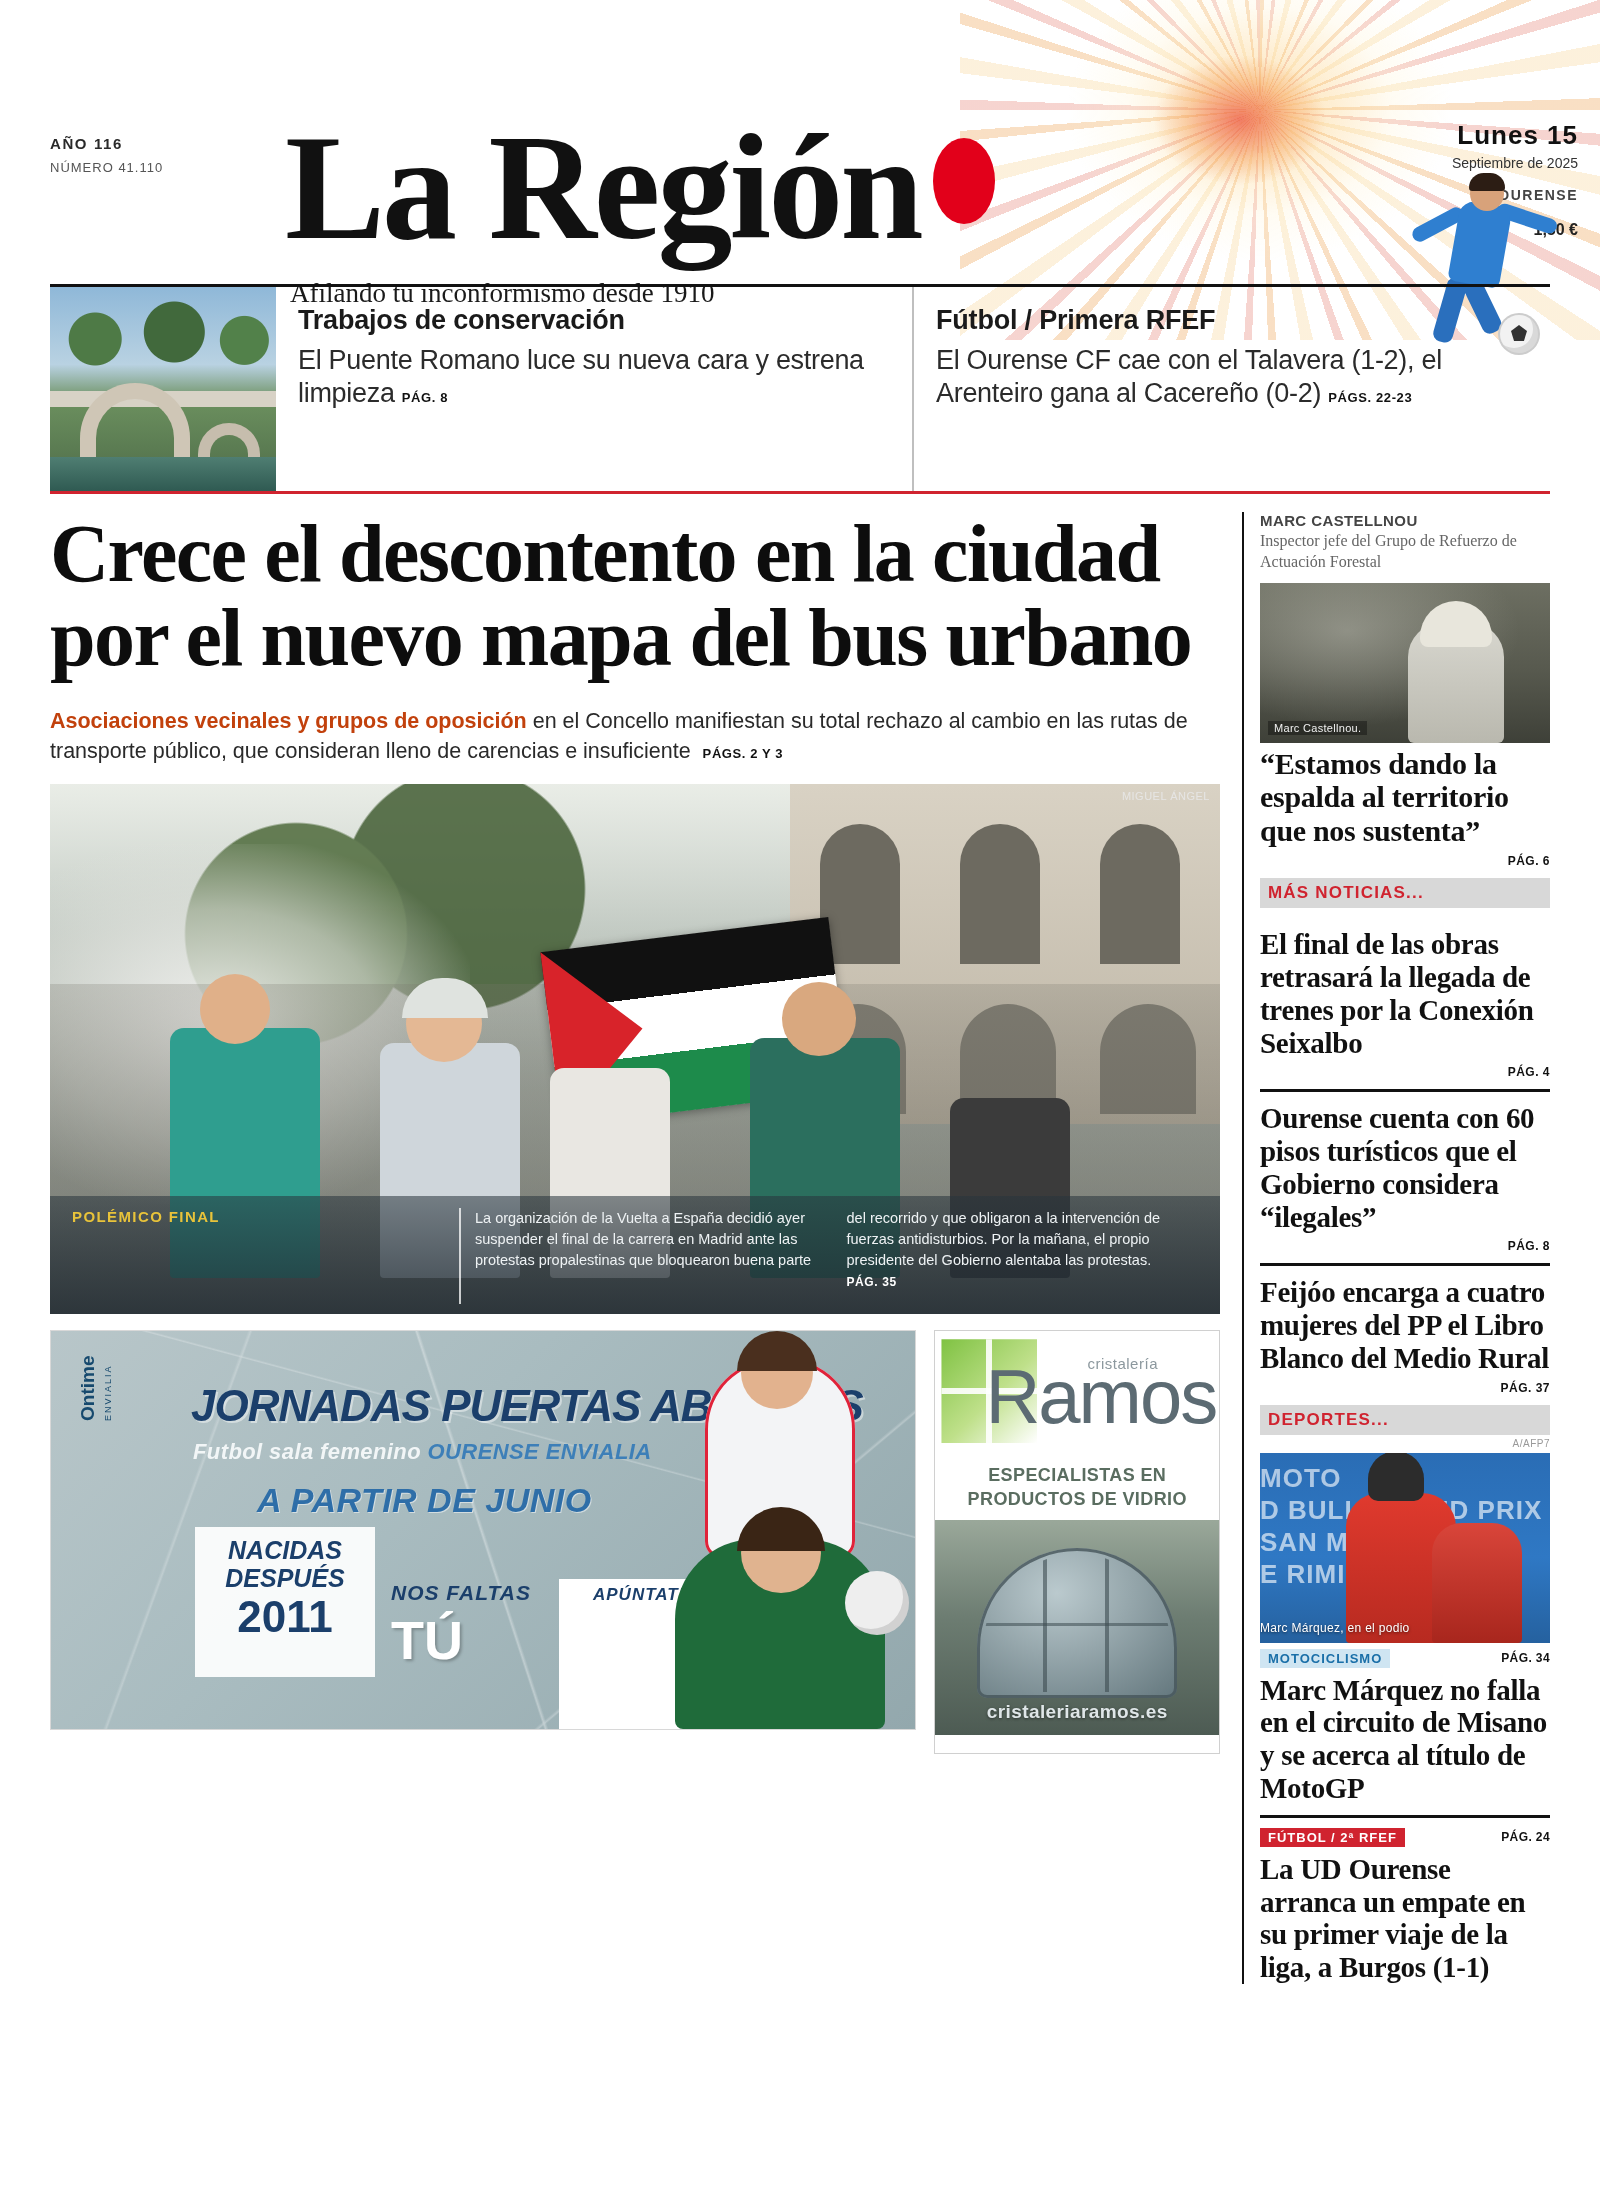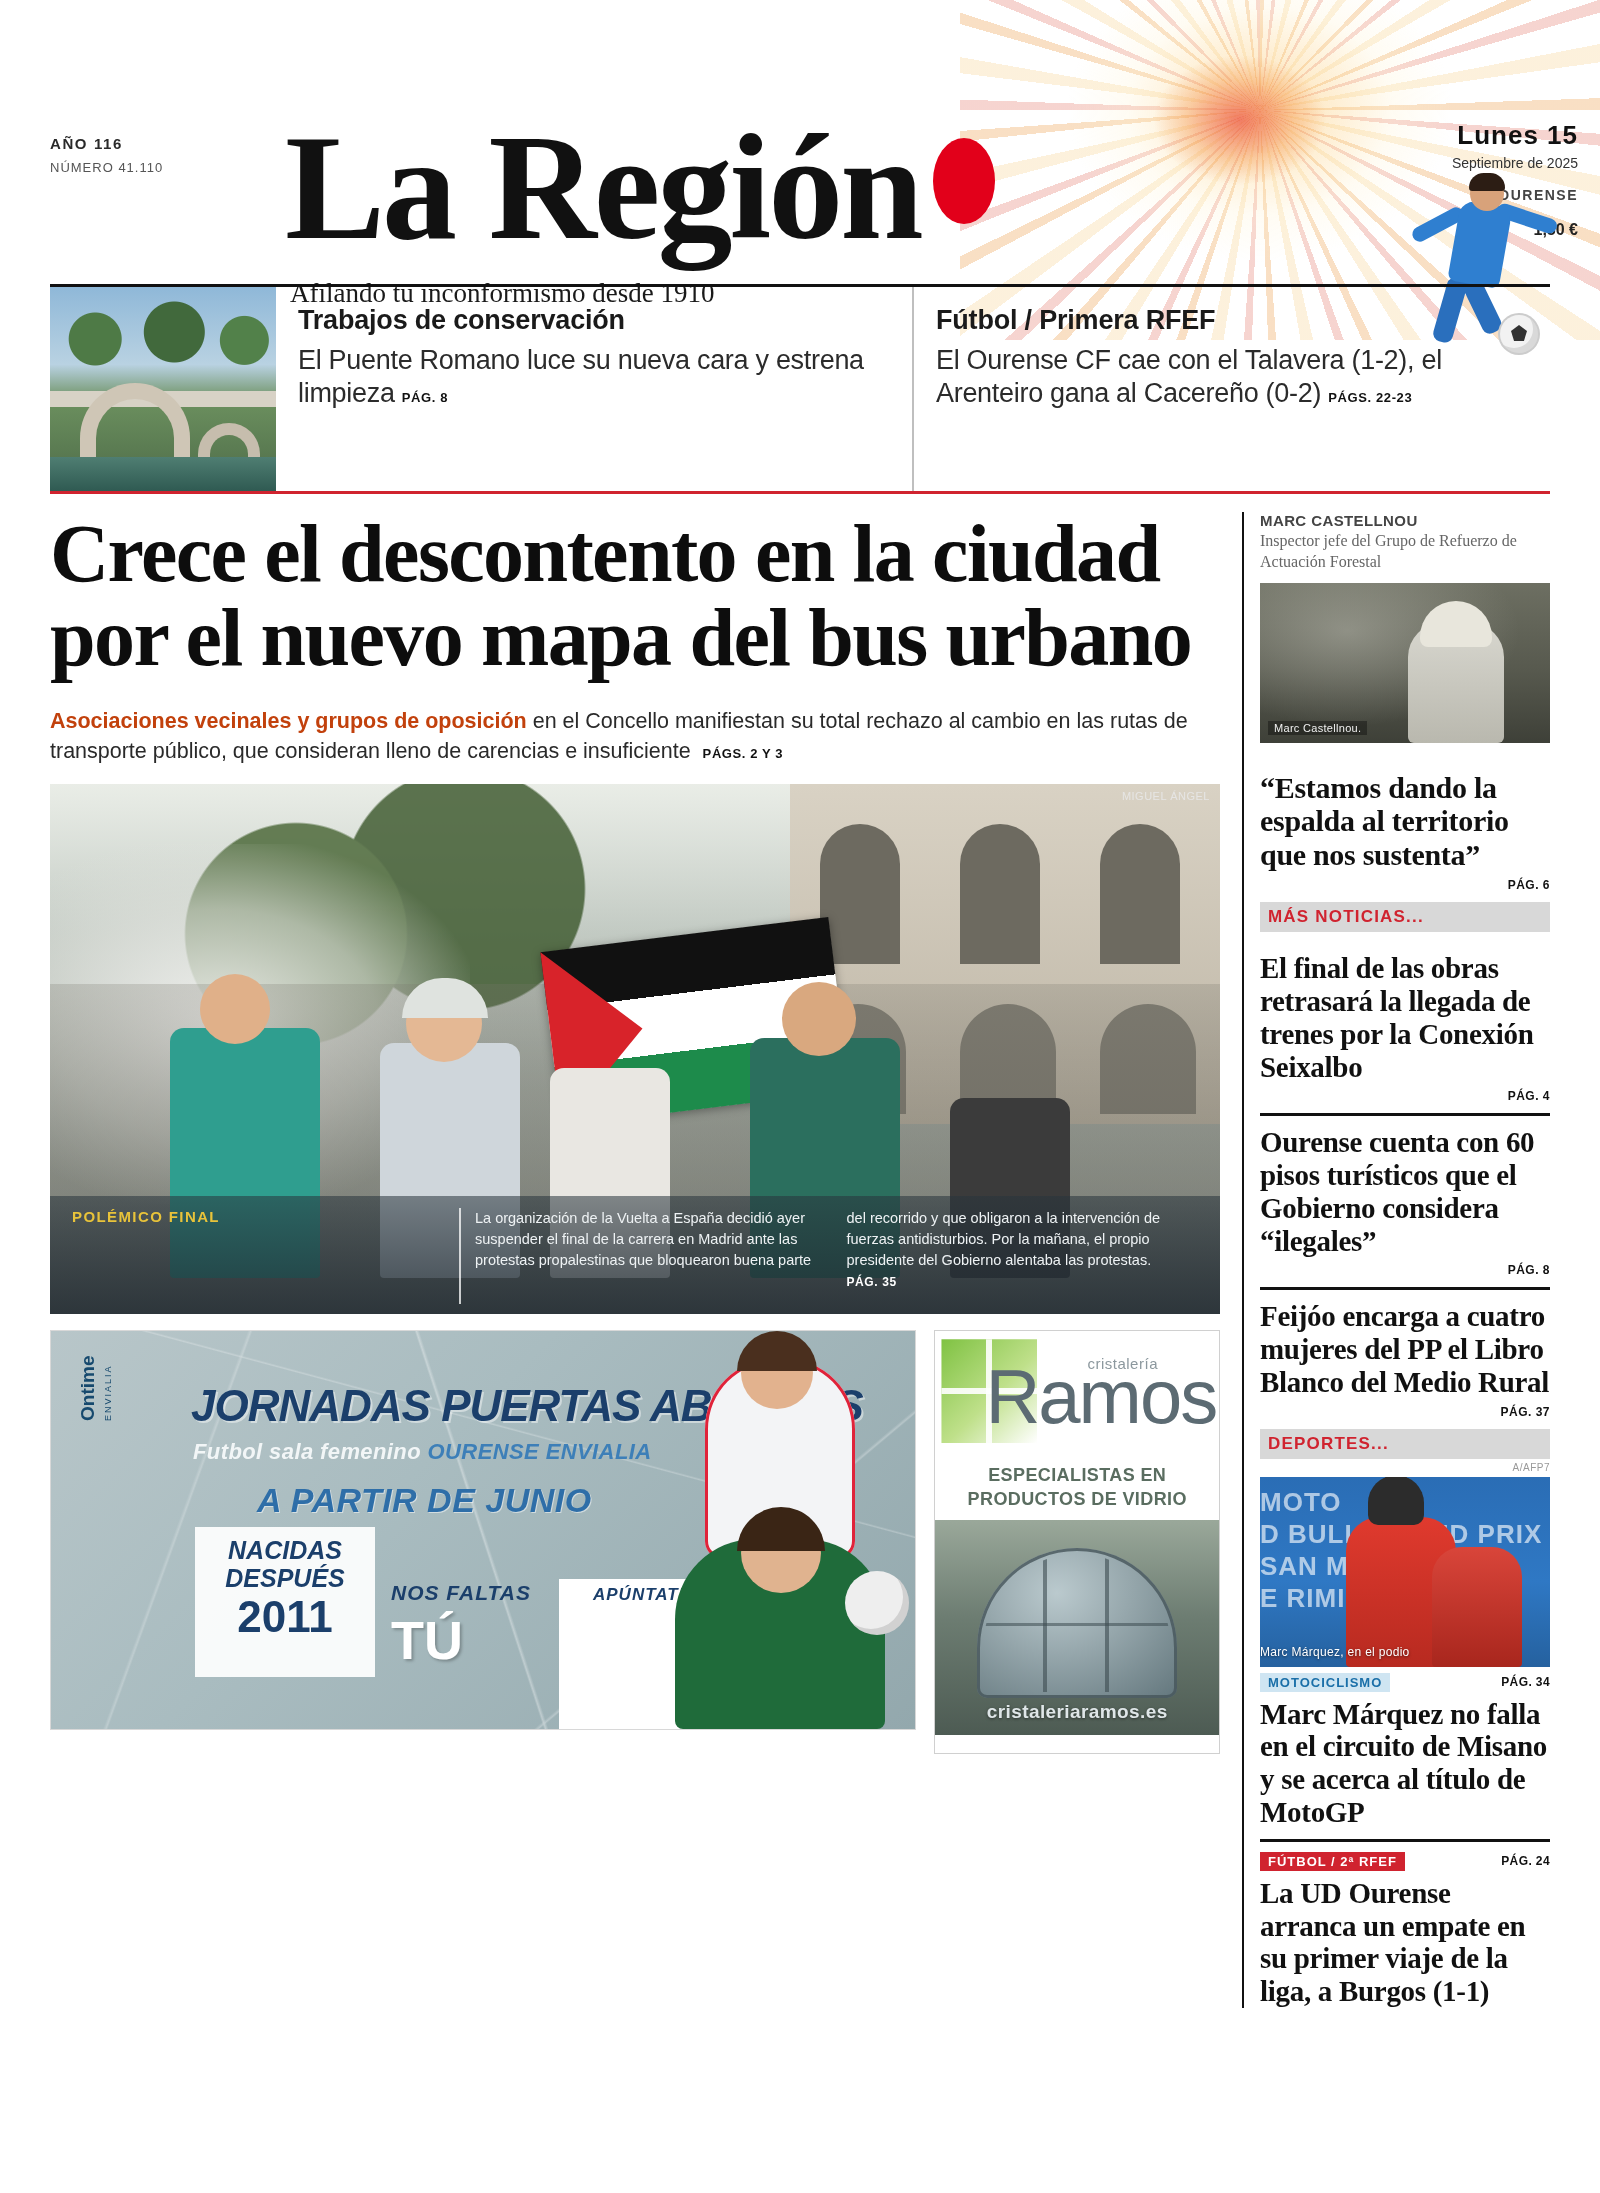--- a/index.html
+++ b/index.html
@@ -276,21 +276,21 @@
     background: linear-gradient(180deg,#6d6f62 0%, #57594e 55%, #3e4038 100%); }
   .rc-photo .smoke { position:absolute; inset:0;
     background: radial-gradient(ellipse at 30% 30%, rgba(200,200,190,.45), transparent 60%); }
   .rc-photo .fireman { position:absolute; right: 46px; bottom: 0; width: 96px; height: 120px;
     background: linear-gradient(180deg,#d8d7cf 0%, #b9b8ae 100%); border-radius: 34px 34px 6px 6px; }
   .rc-photo .helmet { position:absolute; right: 58px; bottom: 96px; width: 72px; height: 46px;
     background:#e8e6dc; border-radius: 36px 36px 8px 8px; }
   .rc-photo .cap { position:absolute; left: 8px; bottom: 8px; font-size: 11px; color:#f0f0f0;
     background: rgba(0,0,0,.35); padding: 1px 6px; letter-spacing:.3px; }
   .rc-quote { font-family:"Liberation Serif", serif; font-weight: 700; font-size: 30px;
-    line-height: 1.13; color:#111; margin-top: 28px; letter-spacing:-.3px; }
+    line-height: 1.13; color:#111; margin-top: 4px; letter-spacing:-.3px; }
   .rc-pageref { text-align: right; font-size: 12px; font-weight:700; letter-spacing:.5px; color:#111; margin-top: 6px; }
 
   .section-bar { margin-top: 10px; background:#d8d8d8; padding: 5px 8px; }
   .section-bar .lbl { font-size: 17px; font-weight: 700; letter-spacing: 1.2px; color:#d0232f; }
   .rc-item { border-top: 3px solid #111; padding-top: 10px; margin-top: 10px; }
   .rc-item:first-of-type { border-top: none; margin-top: 8px; }
   .rc-head { font-family:"Liberation Serif", serif; font-weight: 700; font-size: 29px;
     line-height: 1.13; color:#111; letter-spacing:-.3px; }
   .rc-credit { text-align:right; font-size: 10px; color:#999; letter-spacing:.5px; margin-top:3px; }
   .rc-sport-photo { height: 190px; position:relative; overflow:hidden; margin-top: 4px;

